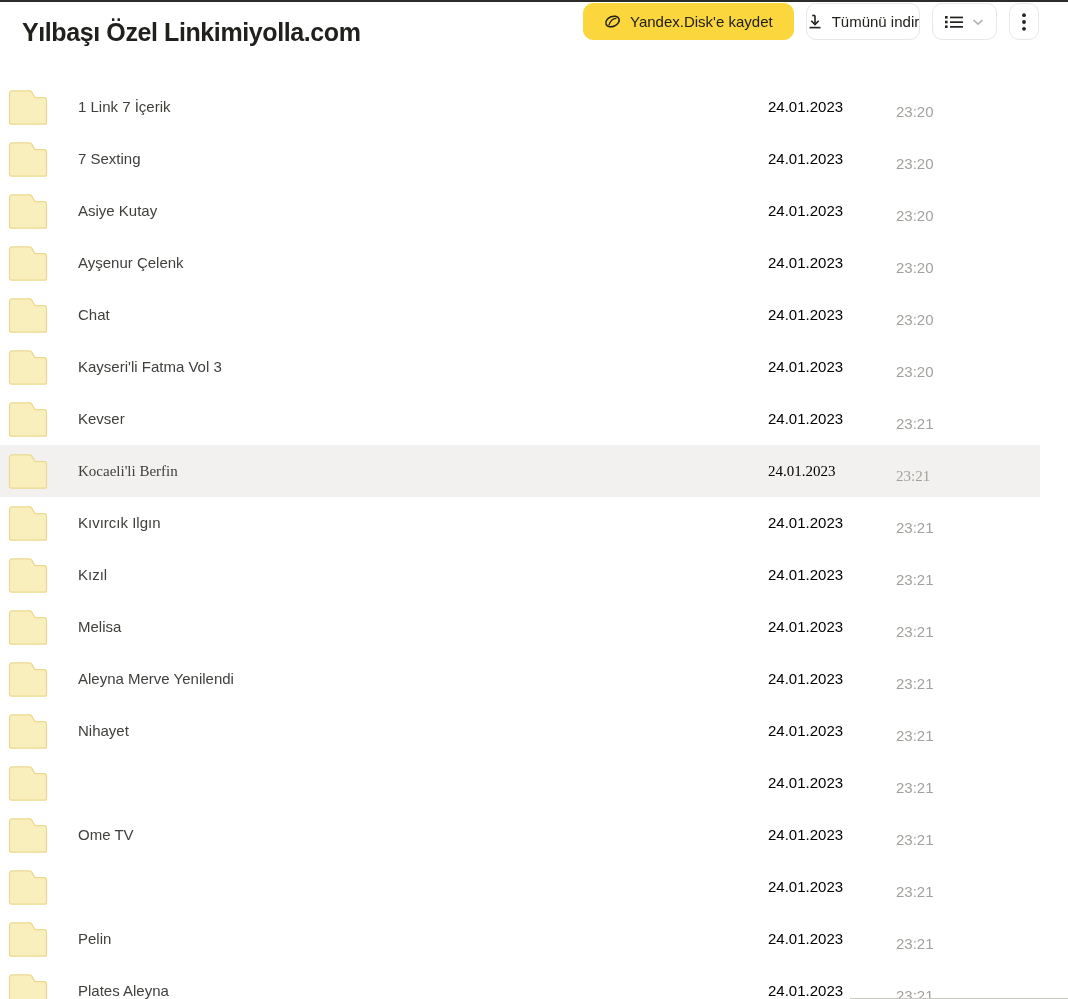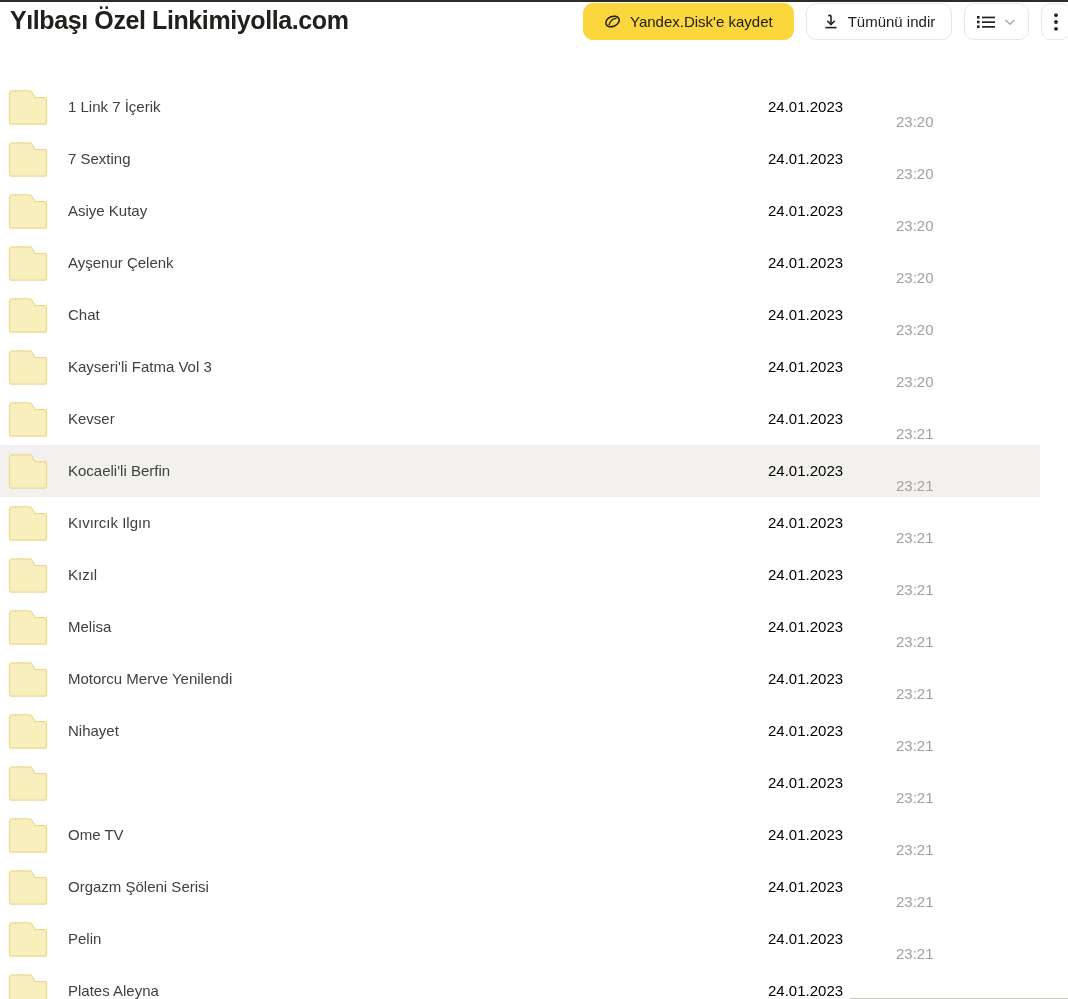--- a/index.html
+++ b/index.html
@@ -19,21 +19,21 @@
   }
   .bottom-edge-line {
     position: absolute; bottom: 0; left: 850px;
     width: 218px; height: 1px;
     background: #c9c7c4;
   }
 
   
   .page-title {
     position: absolute; top: 1px; left: 10px;
-    margin: 0;
+    margin: 12px;
     font-size: 25px; font-weight: 700;
     letter-spacing: -0.4px;
     color: #21201d;
     line-height: 38px;
     white-space: nowrap;
   }
   .toolbar {
     position: absolute; top: 3px; left: 583px;
     display: flex; align-items: flex-start; gap: 12px;
   }
@@ -42,62 +42,62 @@
     display: inline-flex; align-items: center; justify-content: center;
     gap: 9px;
     border-radius: 10px;
     border: 1px solid #e8e7e5;
     background: #ffffff;
     font-family: "Liberation Sans", "DejaVu Sans", sans-serif;
     font-size: 15px;
     color: #21201c;
     cursor: pointer;
     box-sizing: border-box;
-    padding: 0 16px;
+    padding: 0 0;
     white-space: nowrap;
   }
   .btn.yellow {
     background: #fcd63d;
     border-color: #fcd63d;
     padding: 16px 20px;
   }
   .btn.icon-only { padding: 0 12px; }
   .btn .icon { display: inline-flex; align-items: center; }
 
   
   .file-list {
     position: absolute; top: 81px; left: 0;
     width: 1068px;
   }
   .row {
     position: relative;
     width: 1040px; height: 52px;
     cursor: pointer;
   }
-  .row.highlighted { background: #f2f1ef; }
+  .row.highlighted { background: #f2f1ef; font-family: Liberation Serif, serif; }
   .folder-icon {
     position: absolute; left: 8px; top: 7px;
     width: 40px; height: 38px;
     display: block;
   }
   .row .name {
-    position: absolute; left: 68px; top: 0;
+    position: absolute; left: 78px; top: 0;
     line-height: 52px;
     font-size: 15px;
     color: #40403d;
     white-space: nowrap;
   }
   .row .date {
     position: absolute; left: 768px; top: 0;
     line-height: 52px;
     font-size: 15px;
     color: #000000;
   }
   .row .time {
-    position: absolute; left: 896px; top: 15px;
+    position: absolute; left: 896px; top: 5px;
     line-height: 52px;
     font-size: 15px;
     color: #a3a19d;
     text-align: center;
   }
 </style>
 </head>
 <body>
 
 <div class="top-edge-line"></div>
@@ -255,21 +255,21 @@
     </svg>
     <span class="name">Melisa</span>
     <span class="date">24.01.2023</span>
     <span class="time">23:21</span>
   </div>
 
   <div class="row">
     <svg class="folder-icon" viewBox="0 0 40 38" fill="none">
       <path d="M1.5 6 Q1.5 2.8 4.7 2.8 L21.5 2.8 Q22.9 2.8 23.6 3.9 L27 9.6 L36.6 9.6 Q38.5 9.6 38.5 11.5 L38.5 34.2 Q38.5 36.2 36.5 36.2 L3.5 36.2 Q1.5 36.2 1.5 34.2 Z" fill="#f8efbd" stroke="#ecd98f" stroke-width="1.2"></path>
     </svg>
-    <span class="name">Motorcu Merve Yenilendi</span>
+    <span class="name">Aleyna Merve Yenilendi</span>
     <span class="date">24.01.2023</span>
     <span class="time">23:21</span>
   </div>
 
   <div class="row">
     <svg class="folder-icon" viewBox="0 0 40 38" fill="none">
       <path d="M1.5 6 Q1.5 2.8 4.7 2.8 L21.5 2.8 Q22.9 2.8 23.6 3.9 L27 9.6 L36.6 9.6 Q38.5 9.6 38.5 11.5 L38.5 34.2 Q38.5 36.2 36.5 36.2 L3.5 36.2 Q1.5 36.2 1.5 34.2 Z" fill="#f8efbd" stroke="#ecd98f" stroke-width="1.2"></path>
     </svg>
     <span class="name">Nihayet</span>
     <span class="date">24.01.2023</span>
@@ -290,21 +290,20 @@
     </svg>
     <span class="name">Ome TV</span>
     <span class="date">24.01.2023</span>
     <span class="time">23:21</span>
   </div>
 
   <div class="row">
     <svg class="folder-icon" viewBox="0 0 40 38" fill="none">
       <path d="M1.5 6 Q1.5 2.8 4.7 2.8 L21.5 2.8 Q22.9 2.8 23.6 3.9 L27 9.6 L36.6 9.6 Q38.5 9.6 38.5 11.5 L38.5 34.2 Q38.5 36.2 36.5 36.2 L3.5 36.2 Q1.5 36.2 1.5 34.2 Z" fill="#f8efbd" stroke="#ecd98f" stroke-width="1.2"></path>
     </svg>
-    <span class="name">Orgazm Şöleni Serisi</span>
     <span class="date">24.01.2023</span>
     <span class="time">23:21</span>
   </div>
 
   <div class="row">
     <svg class="folder-icon" viewBox="0 0 40 38" fill="none">
       <path d="M1.5 6 Q1.5 2.8 4.7 2.8 L21.5 2.8 Q22.9 2.8 23.6 3.9 L27 9.6 L36.6 9.6 Q38.5 9.6 38.5 11.5 L38.5 34.2 Q38.5 36.2 36.5 36.2 L3.5 36.2 Q1.5 36.2 1.5 34.2 Z" fill="#f8efbd" stroke="#ecd98f" stroke-width="1.2"></path>
     </svg>
     <span class="name">Pelin</span>
     <span class="date">24.01.2023</span>

